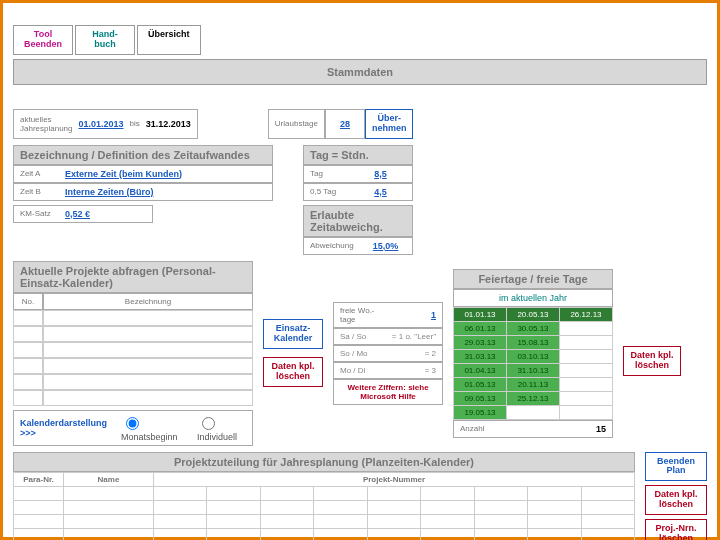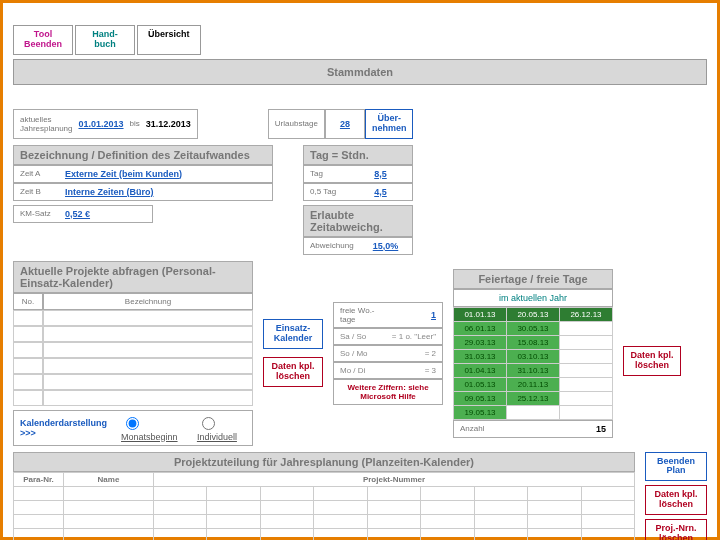--- a/index.html
+++ b/index.html
@@ -21,21 +21,21 @@
   .btn-blue { border: 1px solid #1a5bbf; color: #1a5bbf; font-weight: bold; padding: 4px 6px; text-align: center; cursor: pointer; line-height: 1.1; }
   .btn-red { border: 1px solid #b00020; color: #b00020; font-weight: bold; padding: 4px 6px; text-align: center; cursor: pointer; line-height: 1.1; }
   .section-head { background: #d8d8d8; border: 1px solid #aaa; color: #777; font-weight: bold; font-size: 11px; padding: 3px 6px; }
   .grid-cell { border: 1px solid #ccc; height: 16px; }
   table { border-collapse: collapse; }
   td, th { border: 1px solid #ccc; padding: 2px 4px; font-size: 8px; }
   .green-cell { background: #4caf50; color: #004d00; text-align: center; cursor: pointer; }
   .dkgreen-cell { background: #2e7d32; color: #fff; text-align: center; cursor: pointer; }
   .center { text-align: center; }
   .radio-row { display: flex; align-items: center; gap: 14px; border: 1px solid #aaa; padding: 3px 6px; }
-  .radio-lbl { color: #555; text-decoration: underline; }
+  .radio-lbl { color: #555; }
   .small-grey { color: #888; font-size: 8px; }
   .field-pair { display: flex; align-items: center; }
   .field-pair .k { width: 45px; color: #777; font-size: 8px; }
   .field-pair .v { flex: 1; }
 </style>
 </head>
 <body>
 <div class="frame">
 
 <div class="tabs">

